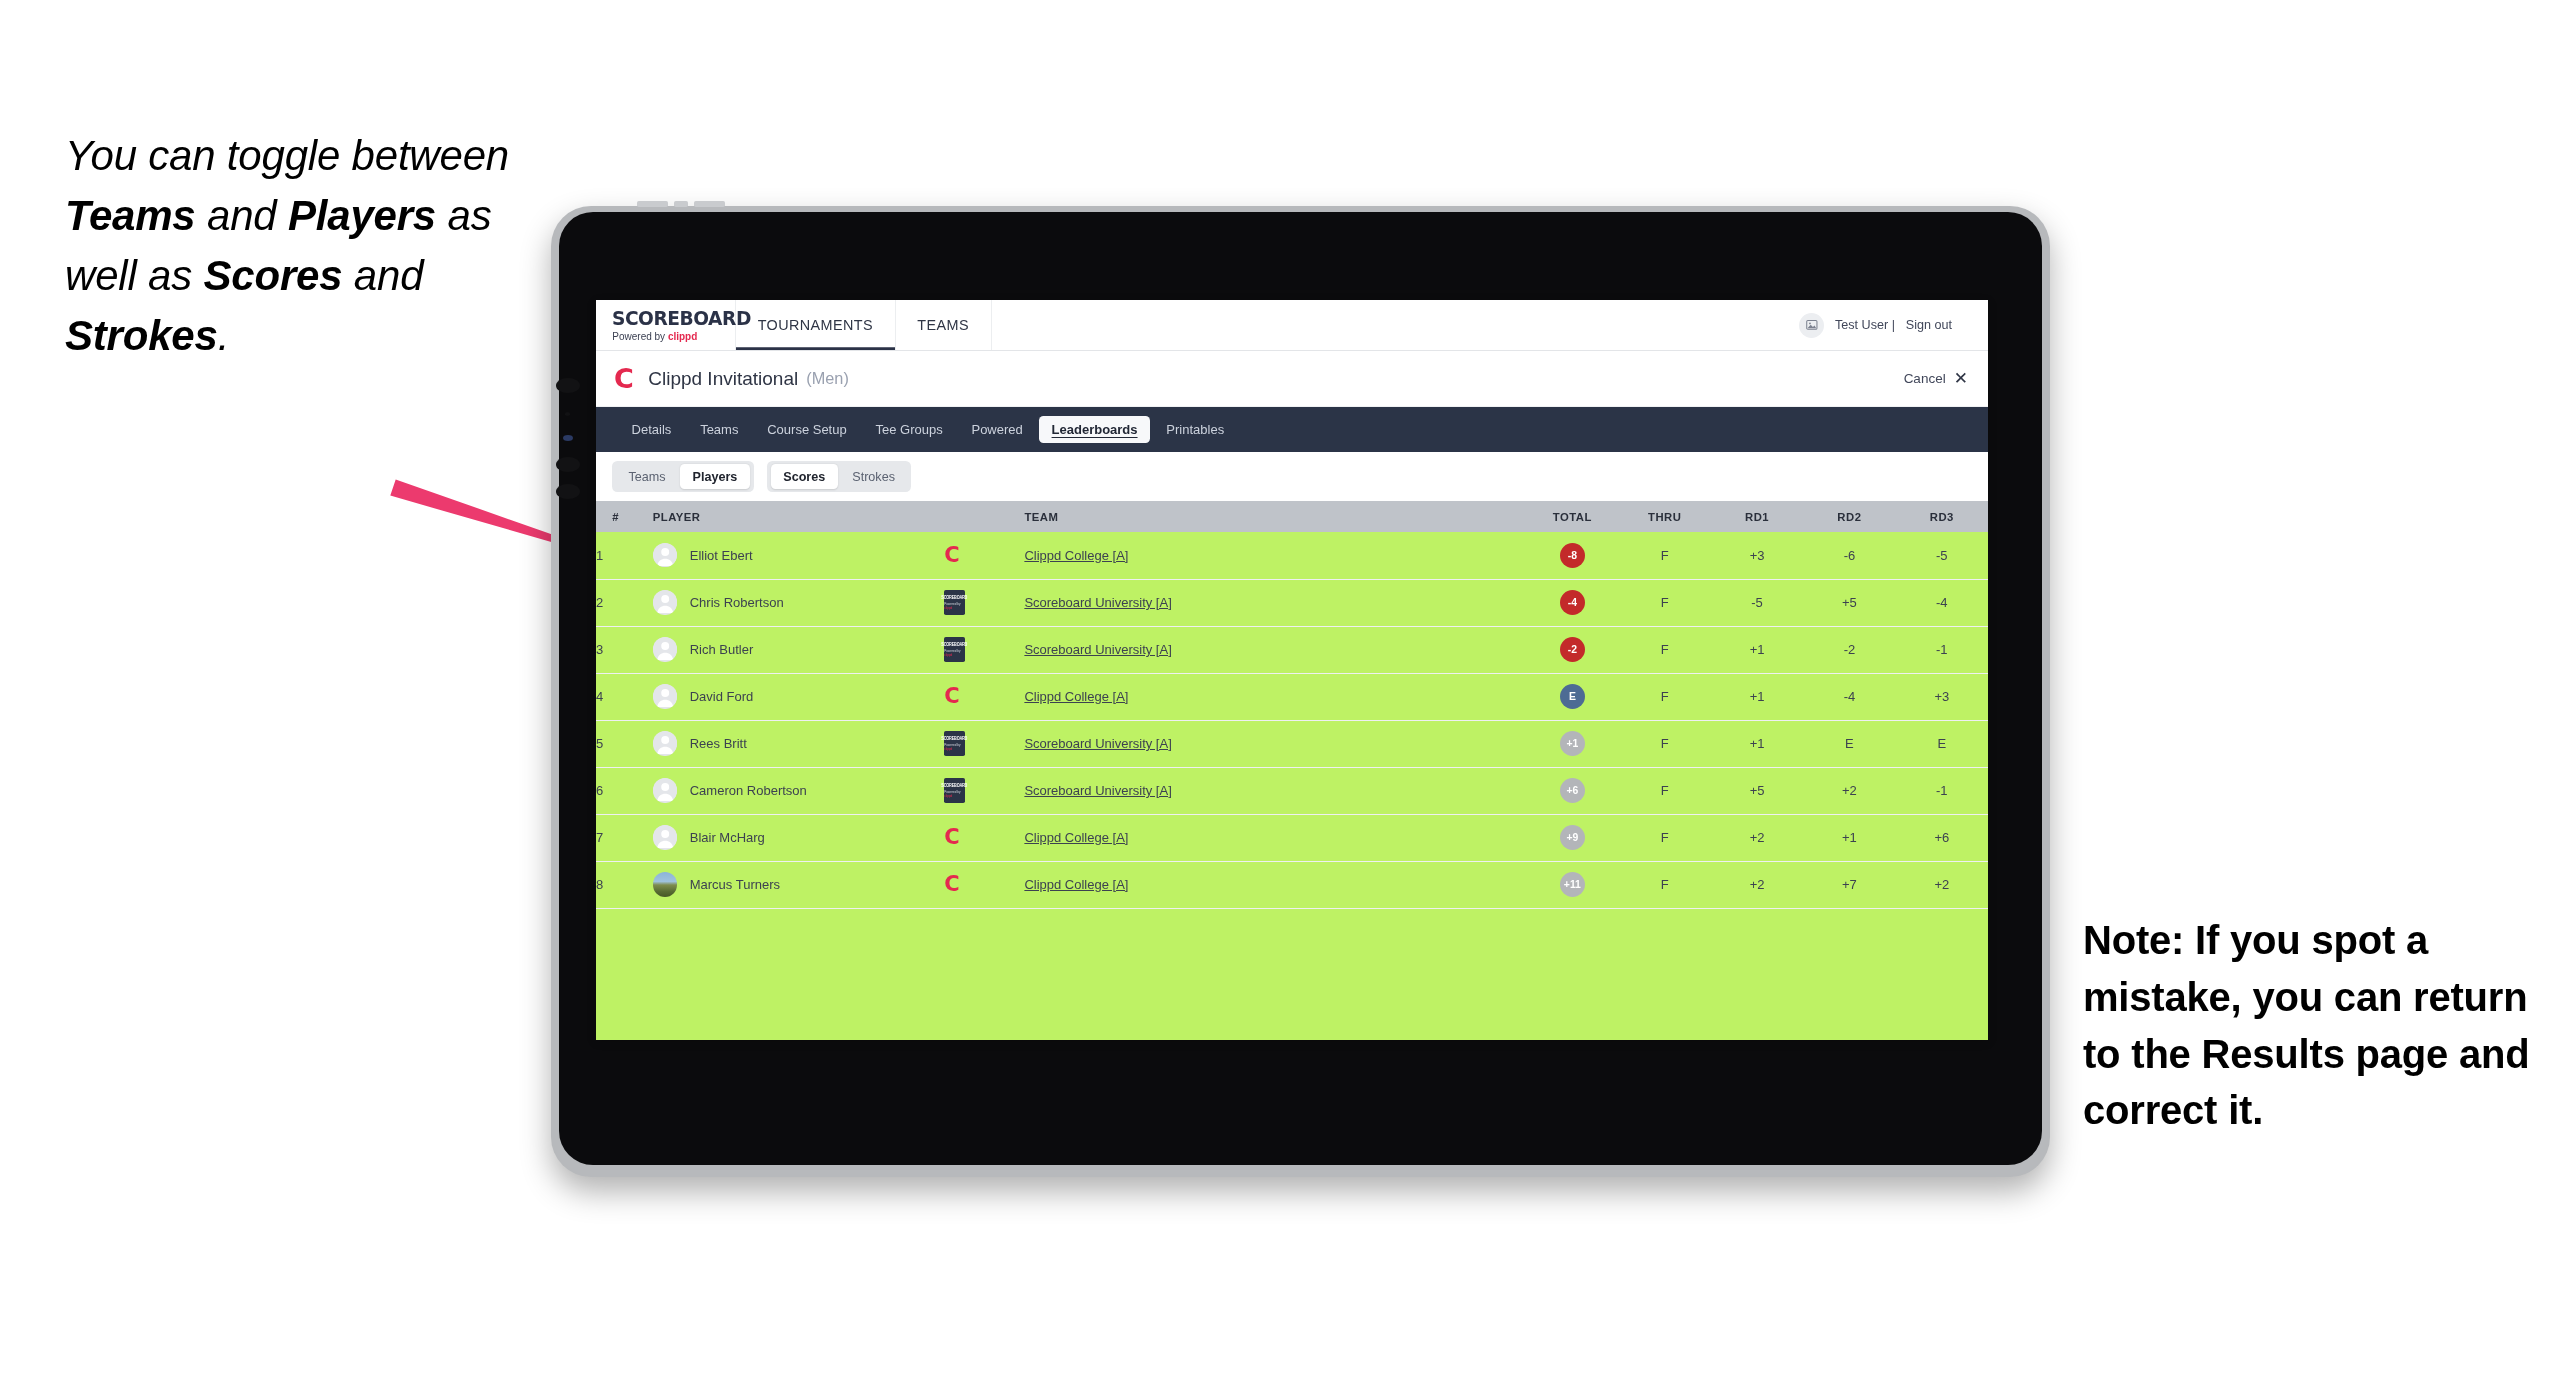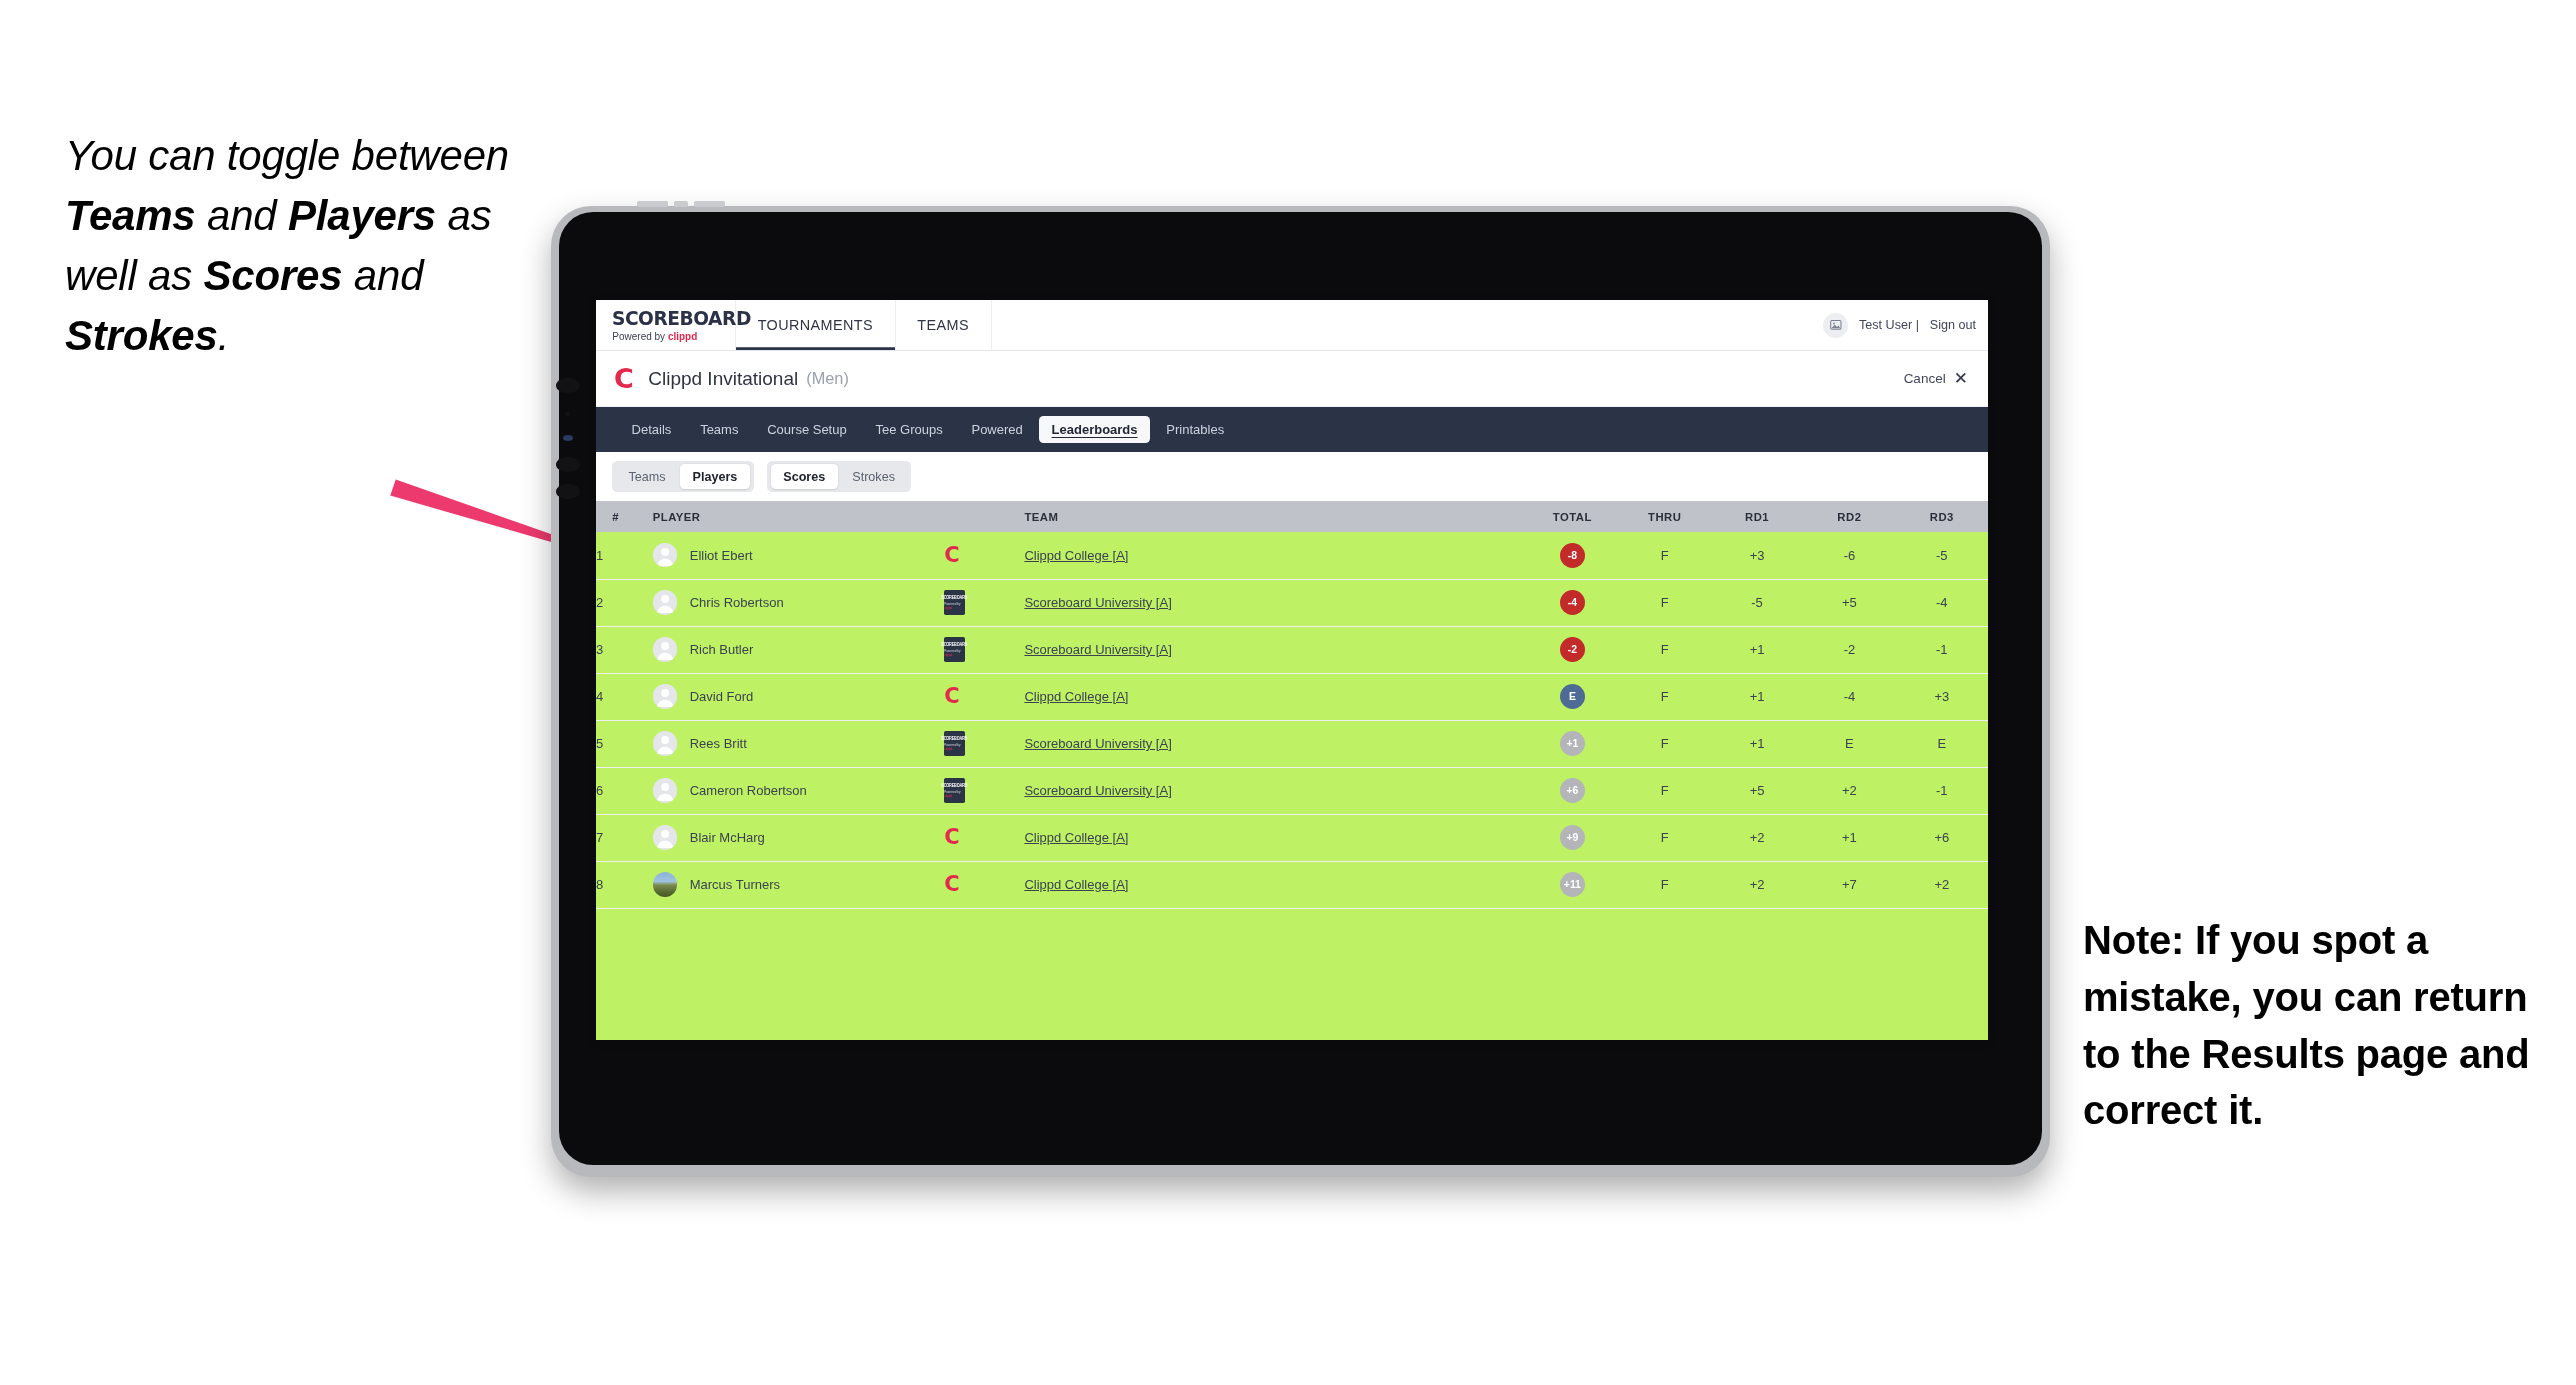--- a/index.html
+++ b/index.html
@@ -88,21 +88,21 @@
 
   .topnav { display:flex; align-items:stretch; }
   .topnav-item {
     display:flex; align-items:center; padding: 0 21.7px;
     font-size: 14.4px; color:#2f3545; letter-spacing: 0.4px;
     border-right: 0.9px solid #eceef0; cursor: pointer;
   }
   .topnav-item.active { box-shadow: inset 0 -2.7px 0 #2b3247; }
 
   .topbar-right {
-    margin-left:auto; display:flex; align-items:center; gap: 10.8px; padding-right: 12px;
+    margin-left:auto; display:flex; align-items:center; gap: 10.8px; padding-right: 36px;
   }
   .avatar-chip {
     width: 25px; height: 25px; border-radius: 50%; background:#eceef1;
     display:flex; align-items:center; justify-content:center;
   }
   .avatar-chip svg { width: 11.7px; height: 11.7px; }
   .user-name { font-size: 12.6px; color:#41475a; }
   .sign-out { font-size: 12.6px; color:#41475a; cursor:pointer; }
 
   

